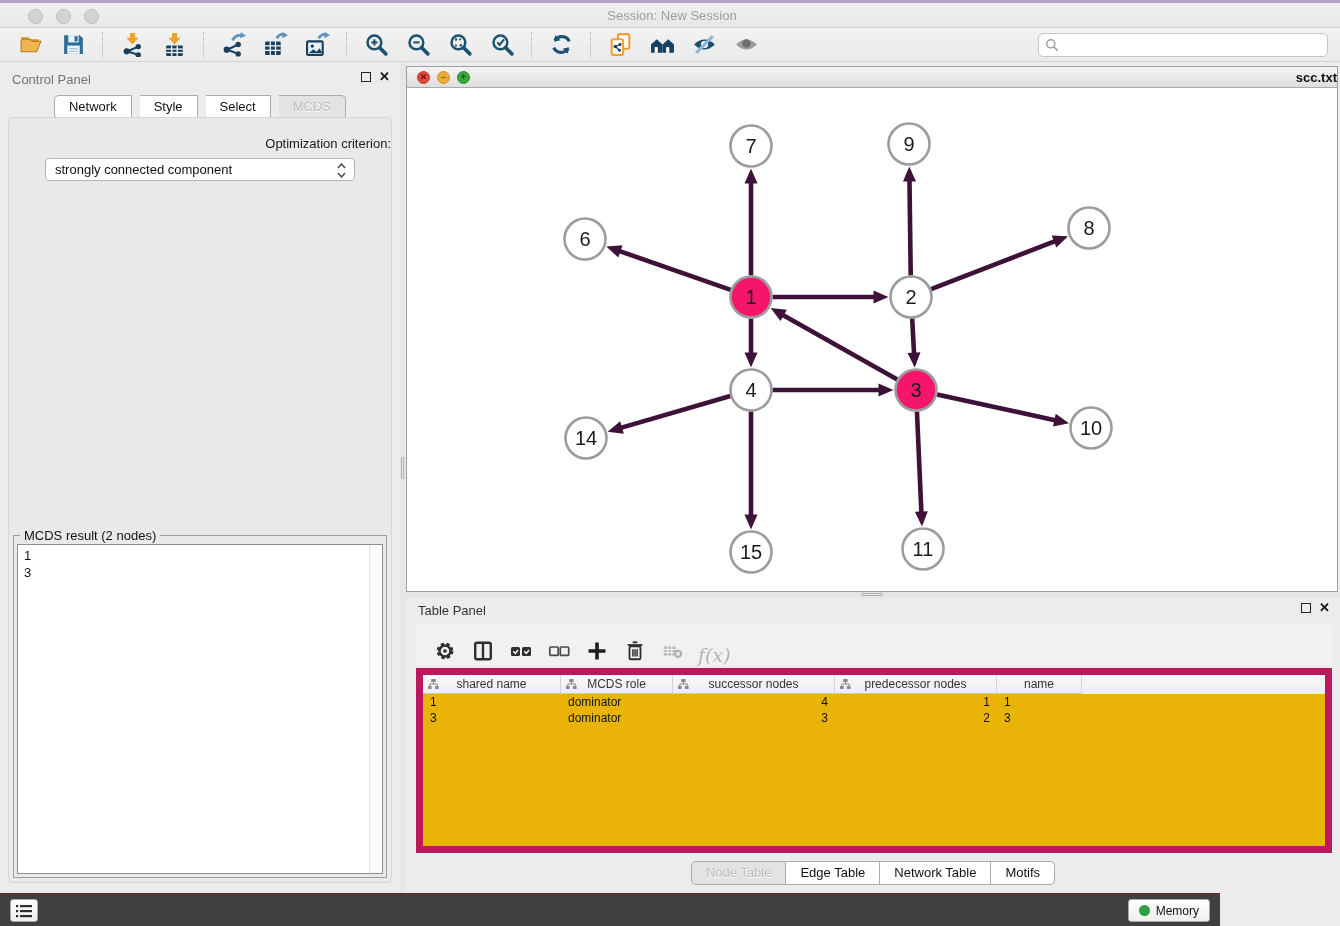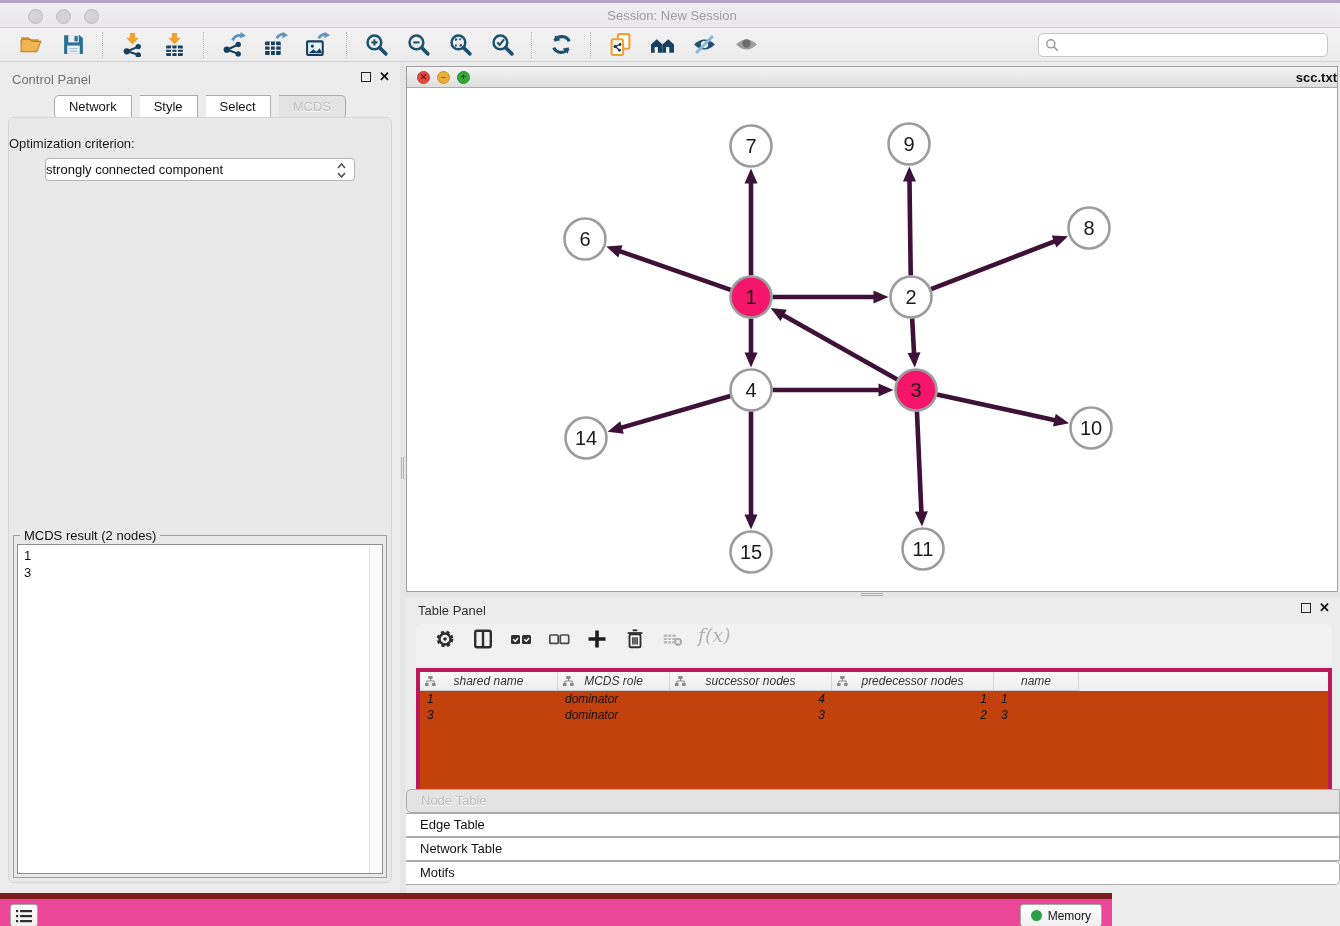--- a/index.html
+++ b/index.html
@@ -37,24 +37,24 @@
   .segrow { display:flex; justify-content:center; }
   #cp-tabs { position:absolute; top:33px; left:0; right:0;gap:8px; }
   .seg { font-size:13px; color:#111; background:#fff; border:1px solid #ABABAB; border-left:none;
     padding:3px 14px 4px 14px; cursor:default; }
   .seg:first-child { border-left:1px solid #ABABAB; border-radius:5px 0 0 5px; }
   .seg:last-child { border-radius:0 5px 5px 0; }
   .seg.active { background:#E3E3E3; color:#BDBDBD; text-shadow:0 1px 0 #fff; }
 
   #cp-content { position:absolute; top:55px; left:8px; right:8px; bottom:10px;
     background:#E9E9E9; border:1px solid #D6D6D6; border-radius:6px; }
-  #opt-label { position:absolute; top:18px; left:0; right:0; text-align:left; font-size:13px; color:#1a1a1a; }
+  #opt-label { position:absolute; top:18px; left:0; right:0; text-align:right; font-size:13px; color:#1a1a1a; }
   #criterion { position:absolute; top:40px; left:36px; right:36px; height:23px; background:#fff;
     border:1px solid #B4B4B4; border-radius:4px; font-size:13px; color:#111;
-    display:flex; align-items:center; }
+    display:flex; align-items:center; padding-left:9px; }
   #criterion .stepper { position:absolute; right:7px; top:3px; }
   .btnrow { position:absolute; top:76px; left:0; right:0; display:flex; justify-content:center; gap:16px; }
   .mac-btn { background:linear-gradient(#FFFFFF,#F2F2F2); border:1px solid #ABABAB; border-radius:4px;
     font-size:13px; color:#111; padding:3px 16px 4px 16px; font-family:"Liberation Sans",sans-serif; }
 
   #result-group { position:absolute; top:374px; left:4px; right:4px; bottom:4px;
     border:1px solid #9E9E9E;margin-top:43px; }
   #result-title { position:absolute; top:-8px; left:6px; background:#E9E9E9; padding:0 4px;
     font-size:13px; color:#111; }
   #result-box { position:absolute; top:8px; left:3px; right:3px; bottom:3px; background:#fff;
@@ -80,38 +80,38 @@
     font-size:9px; font-weight:bold; line-height:13px; }
   #net-titlebar .title { position:absolute; left:0; right:0; top:3px; text-align:right;
     font-size:13px; font-weight:600; color:#111; }
   #net-canvas { position:absolute; top:21px; left:0; width:930px; height:503px; background:#fff; }
 
   
   #table-panel { position:absolute; top:598px; left:406px; width:934px; height:295px; background:#ECECEC; }
   #tp-header { position:absolute; top:2px; left:0; right:0; height:20px; }
   #tp-header .ptitle { position:absolute; left:12px; top:3px; font-size:13px; color:#333; }
   #tp-toolbar { position:absolute; top:26px; left:10px; right:8px; height:42px;
-    background:#F1F1F1; border-radius:5px 5px 0 0; display:flex; align-items:flex-start; padding-left:10px; }
+    background:#F1F1F1; border-radius:5px 5px 0 0; display:flex; align-items:flex-end; padding-left:10px; }
   .tpb { width:30px; height:30px; display:flex; align-items:center; justify-content:center;
     background:transparent; border:none; margin:0 4px; }
   #fx-label { font-size:19px; font-style:italic; font-family:"DejaVu Serif",serif; color:#B3B3B3; margin-left:6px; }
 
-  #tp-table { position:absolute; top:70px; left:10px; right:8px; bottom:40px; background:#c2410c;
-    border:4px solid #be185d; overflow:hidden;font-style:italic; }
+  #tp-table { position:absolute; top:70px; left:10px; right:8px; bottom:40px; background:#eab308;
+    border:7px solid #be185d; overflow:hidden; }
   #tp-cols { display:flex; height:19px; background:linear-gradient(#F8F8F8,#EEEEEE); }
   .hcell { border-right:1px solid #D4D4D4; border-bottom:1px solid #C9C9C9; font-size:12px; color:#333;
     display:flex; align-items:center; justify-content:center; gap:5px; position:relative; }
   .hcell .tree { position:absolute; left:5px; top:4px; }
   .trow { display:flex; height:16px; }
   .tcell { font-size:12px; color:#111; padding:1px 7px 0 7px; white-space:nowrap; overflow:hidden; }
-  #tp-tabs { position:absolute; bottom:8px; left:0; right:0;flex-direction:column; }
-
-  
-  #statusbar { position:absolute; top:893px; left:0; width:1112px; height:33px;
-    background:#ec4899; border-top:6px solid #7f1d1d; }
+  #tp-tabs { position:absolute; bottom:8px; left:0; right:0; }
+
+  
+  #statusbar { position:absolute; top:893px; left:0; width:1220px; height:33px;
+    background:#404040; border-top:1px solid #7f1d1d; }
   #list-btn { position:absolute; left:10px; top:5px; width:28px; height:23px;
     background:linear-gradient(#FDFDFD,#F0F0F0); border:1px solid #A8A8A8; border-radius:3px;
     display:flex; align-items:center; justify-content:center; }
   #memory-btn { position:absolute; right:10px; top:5px; height:23px;
     background:linear-gradient(#FDFDFD,#F0F0F0); border:1px solid #A8A8A8; border-radius:3px;
     display:flex; align-items:center; gap:6px; padding:0 10px; font-size:12px; color:#111; }
   #memory-btn .dot { width:11px; height:11px; border-radius:50%; background:#2E9E44; }
 </style>
 </head>
 <body>

